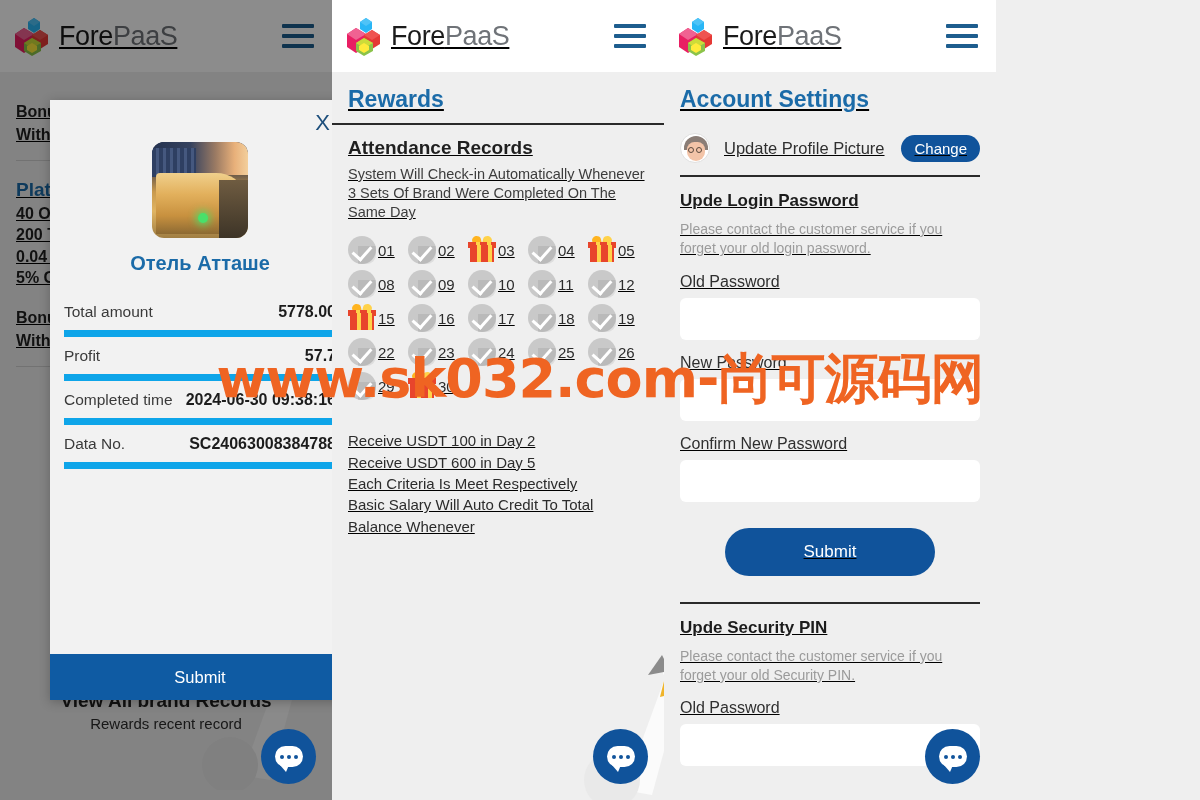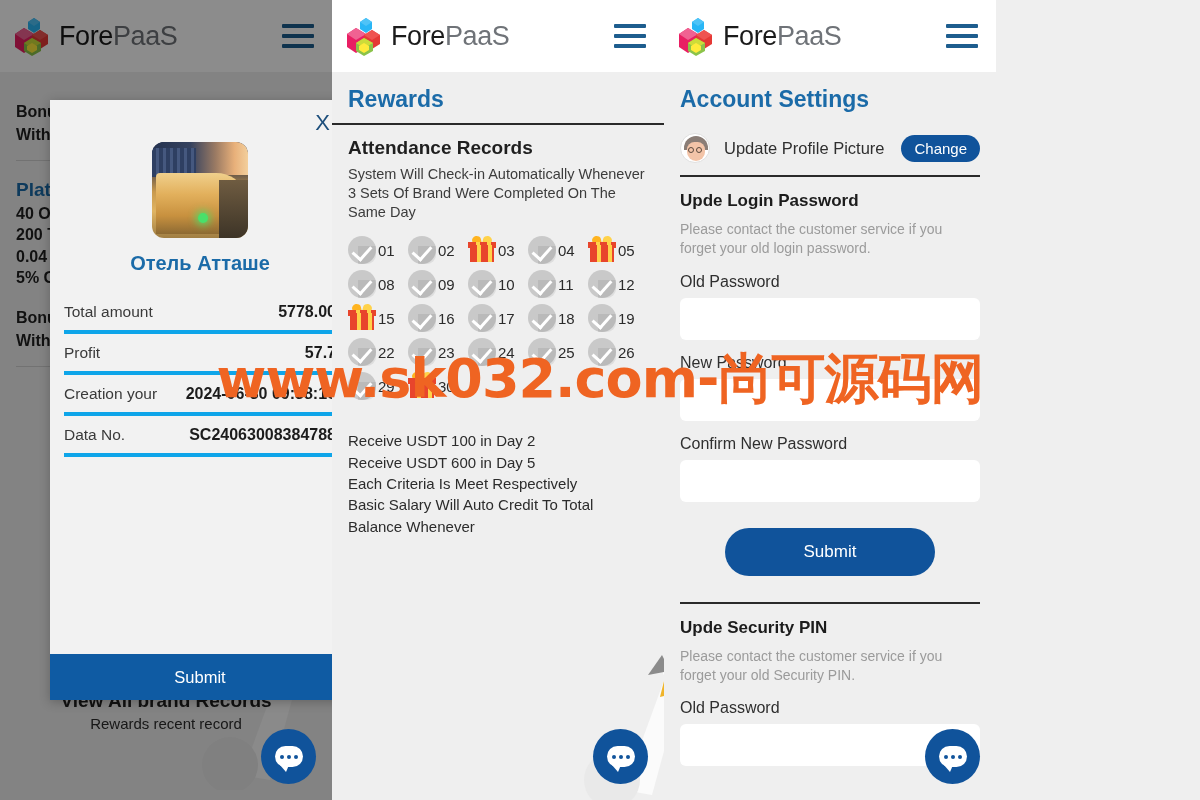--- a/index.html
+++ b/index.html
@@ -3,21 +3,21 @@
 <meta charset="utf-8">
 <style>
   * { box-sizing: border-box; margin: 0; padding: 0; }
   html, body {
     width: 1200px; height: 800px; overflow: hidden;
     font-family: "Liberation Sans", sans-serif;
     background: #efefef;
   }
   .screen { position: relative; width: 1200px; height: 800px; display: flex; }
 
-  .panel { position: relative; width: 332px; height: 800px; overflow: hidden; background: #efefef; }
+  .panel { position: relative; width: 332px; height: 800px; overflow: hidden; background: #efefef; text-decoration: underline; }
 
   
   .appbar {
     height: 72px; background: #ffffff; display: flex; align-items: center;
     justify-content: space-between; padding: 0 18px 0 14px; position: relative; z-index: 3;
   }
   .brand { display: flex; align-items: center; gap: 7px; }
   .logo-cube { width: 38px; height: 40px; position: relative; }
   .brand-text { font-size: 27px; letter-spacing: -0.4px; color: #1b1b1b; font-weight: 500; }
   .brand-text .p2 { color: #6f7378; }
@@ -60,21 +60,21 @@
     background: linear-gradient(#f0d08c 0%, #e2b05c 35%, #c8913f 70%, #8d6a33 100%);
     border-radius: 4px 30% 0 0; }
   .modal-img .road { position:absolute; right:0; top:40%; width:30%; bottom:0;
     background: linear-gradient(#6f5c41,#3d3427); }
   .modal-img .glow { position:absolute; left:48%; top:74%; width:10px; height:10px; border-radius:50%;
     background:#49e06a; box-shadow:0 0 7px 3px rgba(73,224,106,.7); }
   .modal-name { text-align: center; font-size: 20px; font-weight: bold; color: #1b6ba8; margin: 14px 0 18px; }
   .kv-list { padding: 0 14px; }
   .kv {
     display: flex; align-items: baseline; justify-content: space-between;
-    padding: 10px 0 9px; border-bottom: 4px solid #0ea5e9;
+    padding: 10px 0 9px; border-bottom: 7px solid #0ea5e9;
   }
   .kv-k { font-size: 15.5px; color: #3a3a3a; }
   .kv-v { font-size: 16px; font-weight: bold; color: #1c1c1c; text-align: right; }
   .modal-submit {
     margin-top: auto; height: 46px; background: #0f5ba3; color: #fff;
     font-size: 16.5px; display: flex; align-items: center; justify-content: center;
     cursor: pointer; border: none; width: 100%; font-family: inherit;
   }
 
   
@@ -233,21 +233,21 @@
       <div class="kv-list">
         <div class="kv">
           <span class="kv-k">Total amount</span>
           <span class="kv-v">5778.00</span>
         </div>
         <div class="kv">
           <span class="kv-k">Profit</span>
           <span class="kv-v">57.7</span>
         </div>
         <div class="kv">
-          <span class="kv-k">Creation your</span>
+          <span class="kv-k">Completed time</span>
           <span class="kv-v">2024-06-30 09:38:16</span>
         </div>
         <div class="kv">
           <span class="kv-k">Data No.</span>
           <span class="kv-v">SC24063008384788</span>
         </div>
       </div>
       <button class="modal-submit">Submit</button>
     </div>
 

